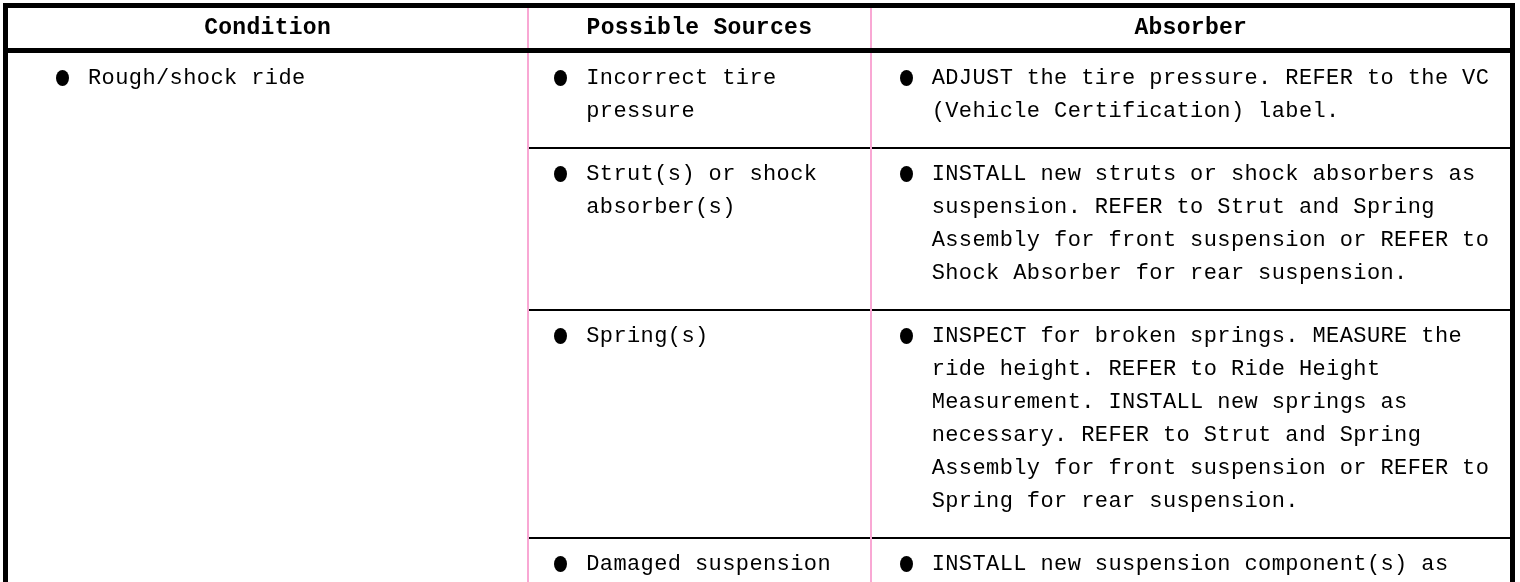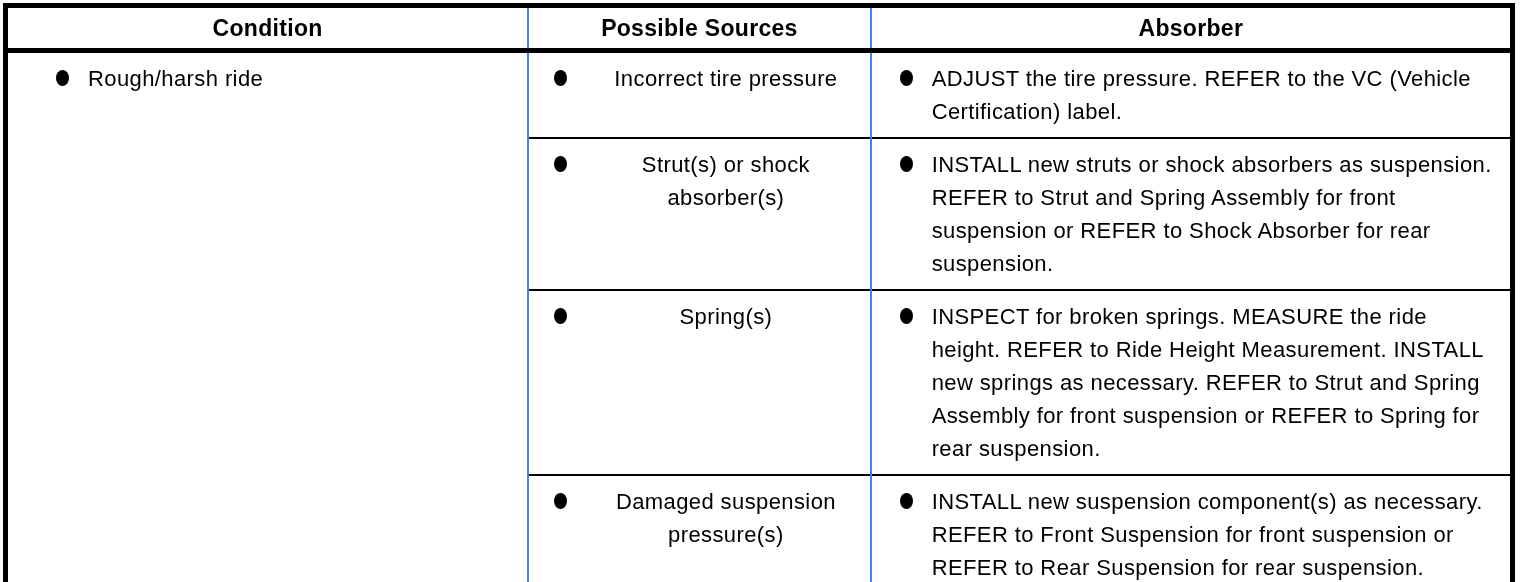--- a/index.html
+++ b/index.html
@@ -2,21 +2,21 @@
 <html><head>
 <meta charset="utf-8">
 <style>
   * { box-sizing: border-box; }
   html, body { margin: 0; padding: 0; background: #ffffff; }
   .page {
     width: 1520px;
     height: 582px;
     padding: 3px;
     background: #ffffff;
-    font-family: Liberation Sans, sans-serif;
+    font-family: Liberation Mono, monospace;
     color: #000000;
   }
   table.diag-table {
     border-collapse: collapse;
     table-layout: fixed;
     width: 1512px;
     background: #ffffff;
     border: 5px solid #000000;
   }
   col.col-condition { width: 522px; }
@@ -25,35 +25,35 @@
   th {
     border-bottom: 5px solid #000000;
     height: 45px;
     text-align: center;
     vertical-align: middle;
     font-size: 23px;
     font-weight: bold;
     letter-spacing: 0.3px;
     padding: 4px 6px;
   }
-  th.bordered, td.bordered { border-left: 2px solid #3b82f6; }
+  th.bordered, td.bordered { border-left: 2px solid #f9a8d4; }
   tbody td {
     vertical-align: top;
     font-size: 22px;
     line-height: 33px;
     letter-spacing: 0.4px;
     border-top: 2px solid #000000;
   }
   tr.row-1 td { height: 74px; }
   tr.row-2 td { height: 137px; margin-left: 16px; }
   tr.row-3 td { height: 163px; margin-left: 40px; }
   tr.row-4 td { height: 136px; }
   td.condition-cell { padding: 9px 12px 9px 48px; }
-  td.source-cell    { padding: 9px 4px 9px 25px; text-align: center; }
-  td.action-cell    { padding: 9px 14px 9px 28px; }
+  td.source-cell    { padding: 9px 4px 9px 25px; }
+  td.action-cell    { padding: 9px 14px 19px 28px; }
   .bullet-item { display: flex; align-items: flex-start; }
   .bullet {
     flex: 0 0 13px;
     width: 13px;
     height: 16px;
     border-radius: 50%;
     background: #000000;
     margin-top: 8px;
   }
   .txt { flex: 1 1 auto; padding-left: 19px; }
@@ -73,21 +73,21 @@
         <th>Condition</th>
         <th class="bordered">Possible Sources</th>
         <th class="bordered">Absorber</th>
       </tr>
     </thead>
     <tbody>
       <tr class="row-1">
         <td class="condition-cell" rowspan="4">
           <div class="bullet-item">
             <span class="bullet"></span>
-            <span class="txt">Rough/harsh ride</span>
+            <span class="txt">Rough/shock ride</span>
           </div>
         </td>
         <td class="source-cell bordered">
           <div class="bullet-item">
             <span class="bullet"></span>
             <span class="txt">Incorrect tire pressure</span>
           </div>
         </td>
         <td class="action-cell bordered">
           <div class="bullet-item">

